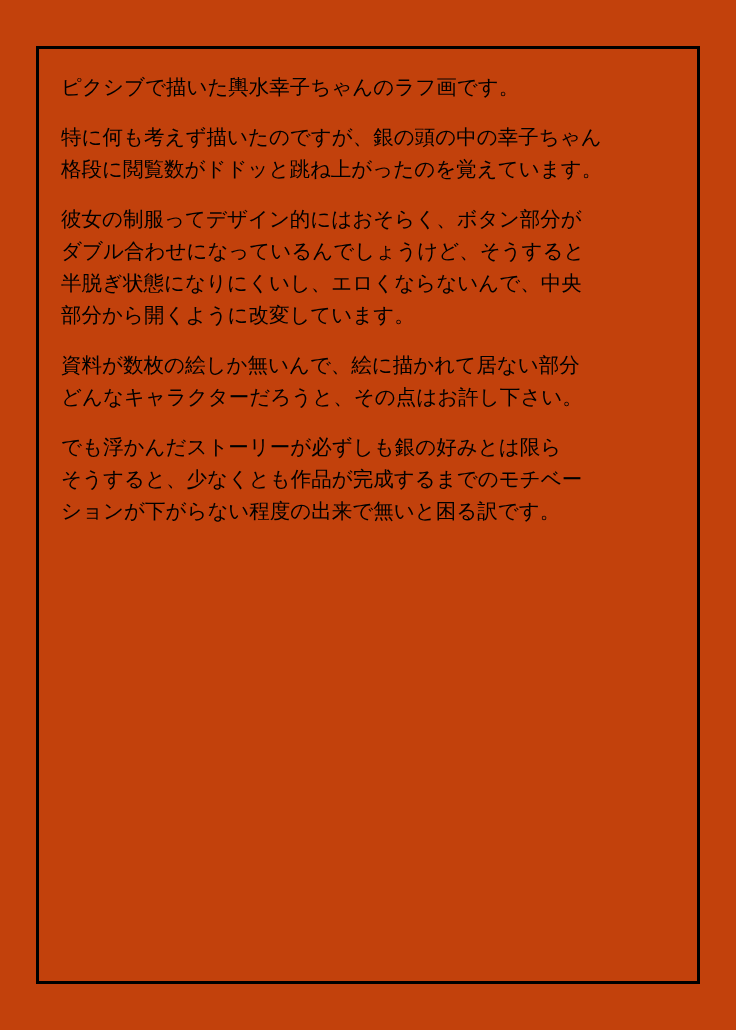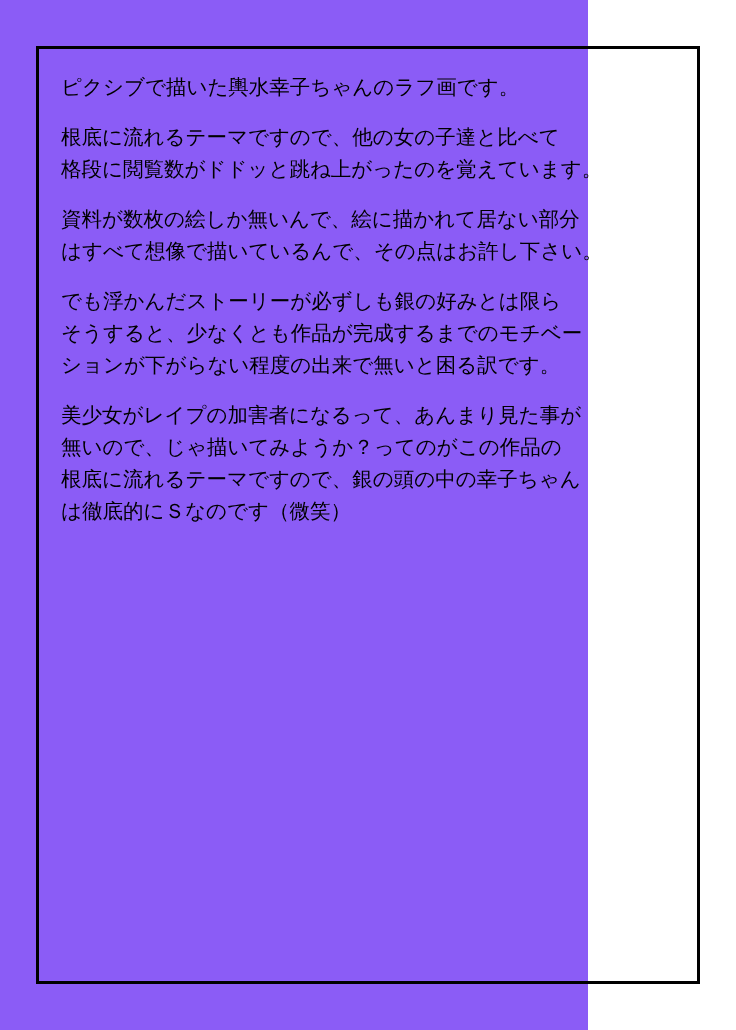--- a/index.html
+++ b/index.html
@@ -8,23 +8,23 @@
     background: #ffffff;
   }
   body {
     width: 736px;
     height: 1030px;
     font-family: "DejaVu Sans", sans-serif;
     overflow: hidden;
   }
   #page {
     position: relative;
-    width: 588px;
+    width: 736px;
     height: 1030px;
-    background: #8b5cf6;
+    background: #c2410c;
     box-sizing: border-box;
     padding-left: 42px;
   }
   #text-frame {
     position: absolute;
     left: 36px;
     top: 46px;
     width: 664px;
     height: 938px;
     border: 3px solid #000000;
@@ -44,25 +44,25 @@
   .para:last-child {
     margin-bottom: 0;
   }
 </style>
 </head>
 <body>
 
 <div id="page">
   <div id="text-frame">
     <p class="para">ピクシブで描いた輿水幸子ちゃんのラフ画です。</p>
-    <p class="para">根底に流れるテーマですので、他の女の子達と比べて
+    <p class="para">特に何も考えず描いたのですが、銀の頭の中の幸子ちゃん
 格段に閲覧数がドドッと跳ね上がったのを覚えています。</p>
+    <p class="para">彼女の制服ってデザイン的にはおそらく、ボタン部分が
+ダブル合わせになっているんでしょうけど、そうすると
+半脱ぎ状態になりにくいし、エロくならないんで、中央
+部分から開くように改変しています。</p>
     <p class="para">資料が数枚の絵しか無いんで、絵に描かれて居ない部分
-はすべて想像で描いているんで、その点はお許し下さい。</p>
+どんなキャラクターだろうと、その点はお許し下さい。</p>
     <p class="para">でも浮かんだストーリーが必ずしも銀の好みとは限ら
 そうすると、少なくとも作品が完成するまでのモチベー
 ションが下がらない程度の出来で無いと困る訳です。</p>
-    <p class="para">美少女がレイプの加害者になるって、あんまり見た事が
-無いので、じゃ描いてみようか？ってのがこの作品の
-根底に流れるテーマですので、銀の頭の中の幸子ちゃん
-は徹底的にＳなのです（微笑）</p>
   </div>
 </div>
 
 </body></html>

